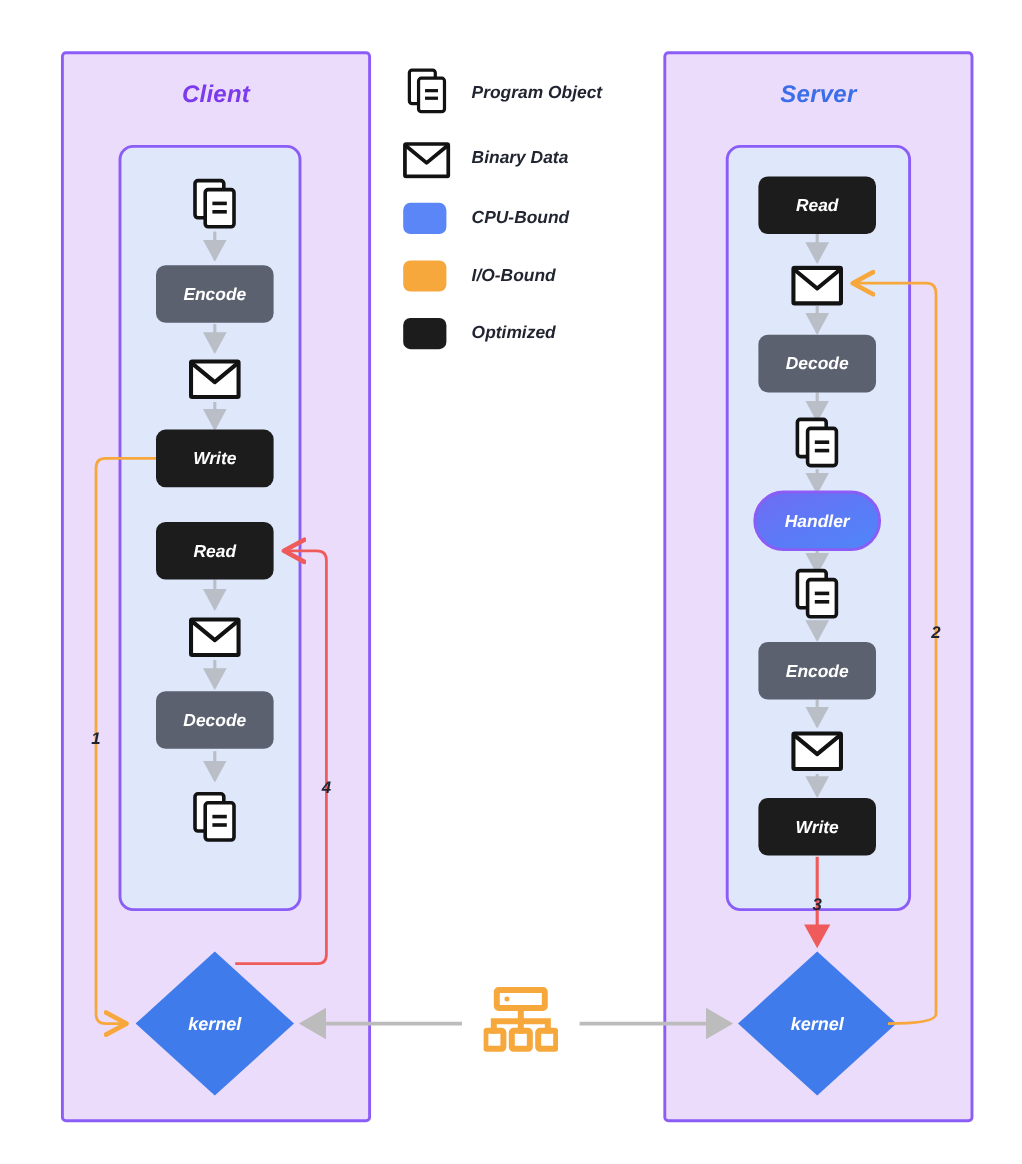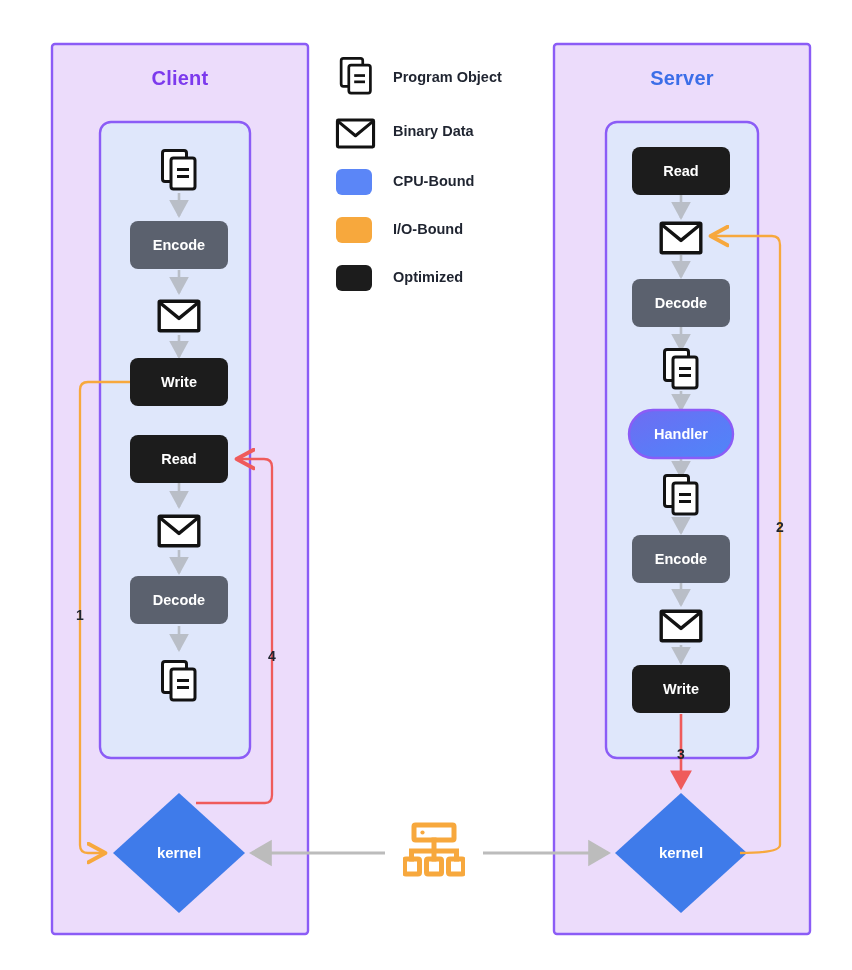--- a/index.html
+++ b/index.html
@@ -1,21 +1,21 @@
 <!DOCTYPE html>
 <html><head>
 <meta charset="utf-8">
 <style>
   html,body{margin:0;padding:0;background:#ffffff;}
   body{
     width:852px;height:970px;position:relative;overflow:hidden;
     font-family:"Liberation Sans", sans-serif;
     -webkit-font-smoothing:antialiased;
   }
-  #stage{position:absolute;left:0;top:0;width:852px;height:692px;}
+  #stage{position:absolute;left:0;top:0;width:852px;height:692px;font-style:italic;}
   svg#diagram{position:absolute;left:0;top:0;width:852px;height:970px;}
 
   .panel-title{
     font-size:20px;font-weight:bold;letter-spacing:.2px;
   }
   .node-label{
     font-size:14.5px;font-weight:bold;fill:#ffffff;
     dominant-baseline:middle;text-anchor:middle;
   }
   .kernel-label{

